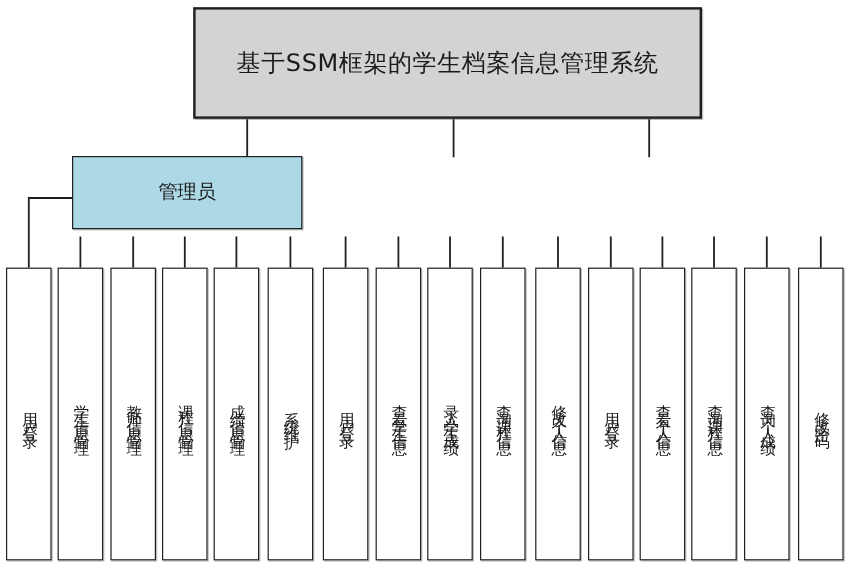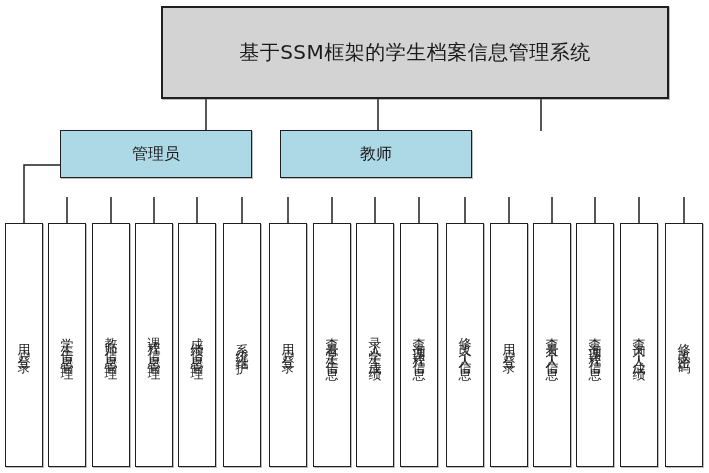--- a/index.html
+++ b/index.html
@@ -13,30 +13,30 @@
   }
   .wires{position:absolute;left:0;top:0;}
   .wires path{stroke:var(--line-color,#1f1f1f);stroke-width:1.5;fill:none;}
   .node{
     position:absolute;
     box-sizing:border-box;
     display:flex;align-items:center;justify-content:center;
     text-align:center;
   }
   .root{
-    left:161px;top:6px;width:508px;height:93px;
+    left:161px;top:6px;width:424px;height:93px;
     background:var(--root-fill,#d3d3d3);
     border:2px solid var(--border-color,#1f1f1f);
     box-shadow:1px 1px 0 rgba(110,110,110,0.45);
     font-size:20px;
     letter-spacing:0.5px;
     align-items:center;
   }
   .grp{
-    top:130px;width:192px;height:48px;
+    top:130px;width:192px;height:61px;
     background:var(--group-fill,#add8e6);
     border:1.5px solid var(--border-color,#1f1f1f);
     box-shadow:1px 1px 0 rgba(110,110,110,0.45);
     font-size:16px;
   }
   .leaf{
     top:223px;width:38px;height:244px;
     background:var(--leaf-fill,#ffffff);
     border:1.5px solid var(--border-color,#1f1f1f);
     box-shadow:1px 1px 0 rgba(110,110,110,0.45);
@@ -63,23 +63,20 @@
       M288 197V224 M332 197V224 M375 197V224 M419 197V224 M465 197V224
       M509 197V224 M552 197V224 M595 197V224 M639 197V224 M684 197V224"></path>
   </svg>
 
   <div class="node root">
     <span>基于SSM框架的学生档案信息管理系统</span>
   </div>
 
   <div class="node grp" style="left:60px">
     <span>管理员</span>
-  </div>
-  <div class="node grp" style="left:280px">
-    <span>教师</span>
   </div>
 
   <div class="node leaf" style="left:5px">
     <span class="vtext">用户登录</span>
   </div>
   <div class="node leaf" style="left:48px">
     <span class="vtext">学生信息管理</span>
   </div>
   <div class="node leaf" style="left:92px">
     <span class="vtext">教师信息管理</span>

